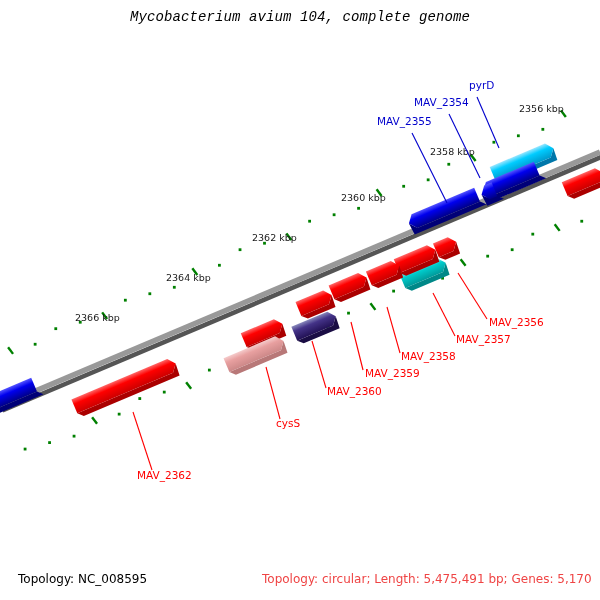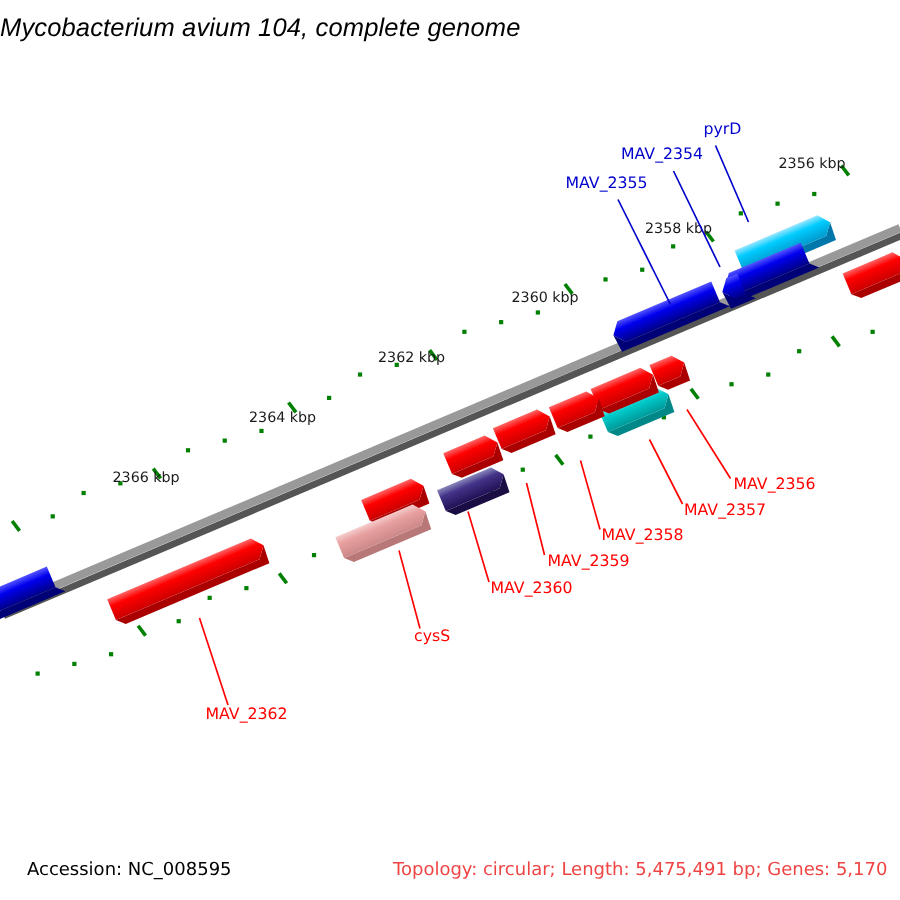--- a/index.html
+++ b/index.html
@@ -6,24 +6,24 @@
   body{
     width:600px;height:600px;
     background:#ffffff;
     font-family:"DejaVu Sans", sans-serif;
     overflow:hidden;
     position:relative;
   }
   #stage{position:absolute;inset:0;width:600px;height:600px;}
   .title{
     position:absolute;top:9px;left:0;width:600px;
-    text-align:left;
-    font-family:Liberation Sans, sans-serif;
+    text-align:center;
+    font-family:Liberation Mono, monospace;
     font-style:italic;
-    font-size:17px;
+    font-size:14px;
     color:#000;
     letter-spacing:0.1px;
   }
   .footer-left{
     position:absolute;left:18px;top:572px;
     font-size:12px;color:#000;
   }
   .footer-right{
     position:absolute;left:262px;top:572px;
     font-size:12px;color:#ef4444;
@@ -226,16 +226,16 @@
         <text x="489" y="326" class="geneLabelRed">MAV_2356</text>
         <text x="456" y="343" class="geneLabelRed">MAV_2357</text>
         <text x="401" y="360" class="geneLabelRed">MAV_2358</text>
         <text x="365" y="377" class="geneLabelRed">MAV_2359</text>
         <text x="327" y="395" class="geneLabelRed">MAV_2360</text>
         <text x="276" y="427" class="geneLabelRed">cysS</text>
         <text x="137" y="479" class="geneLabelRed">MAV_2362</text>
       </g>
   </svg>
 
-  <div class="footer-left">Accession: NC_008595</div>
+  <div class="footer-left">Topology: NC_008595</div>
   <div class="footer-right">Topology: circular; Length: 5,475,491 bp; Genes: 5,170</div>
 
 </div>
 
 </body></html>

